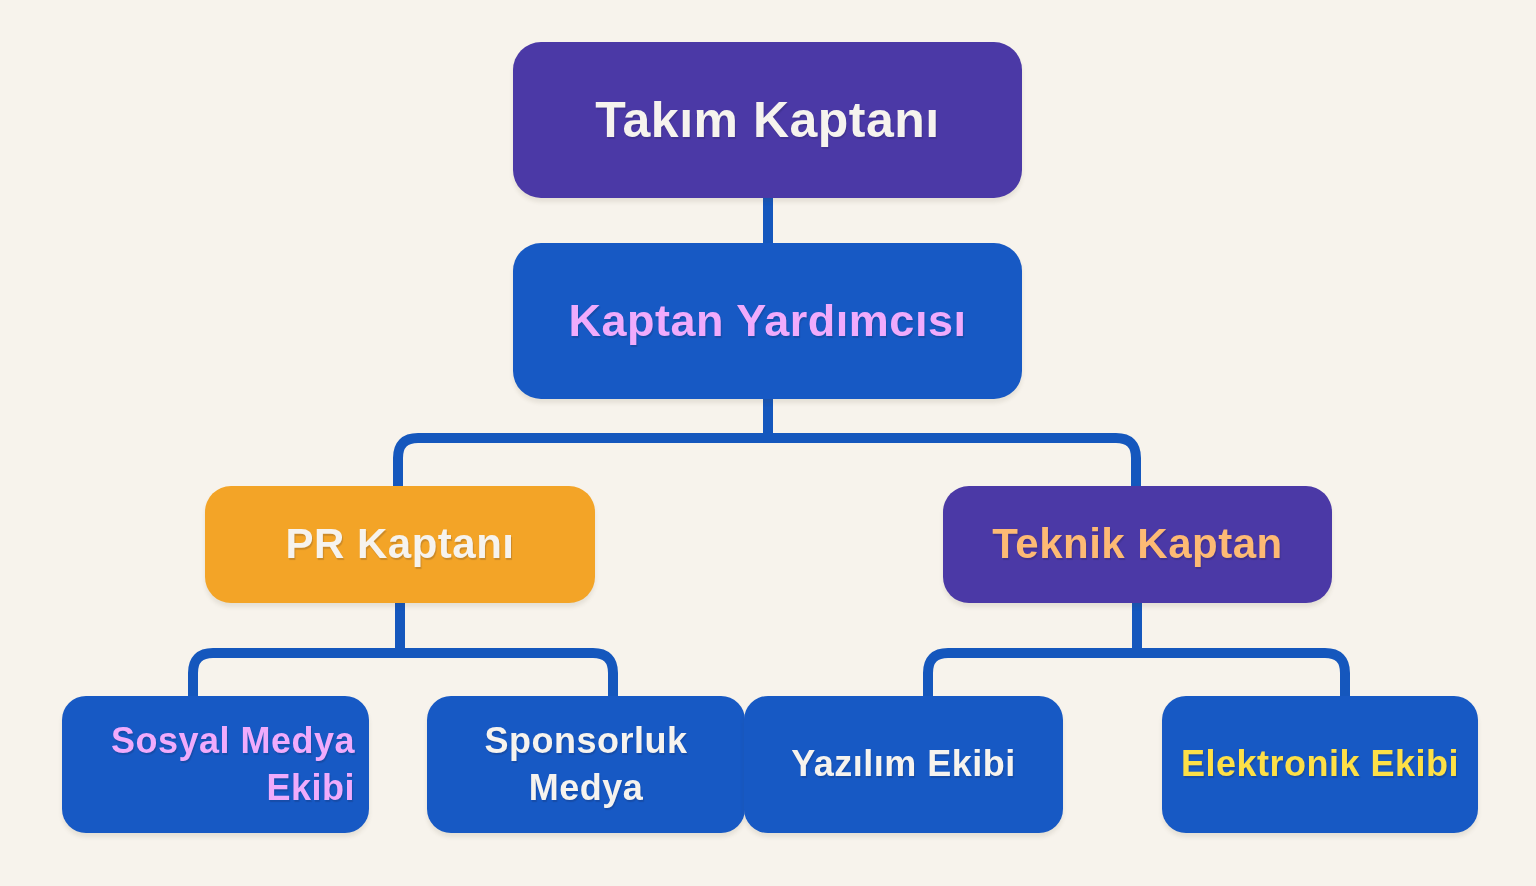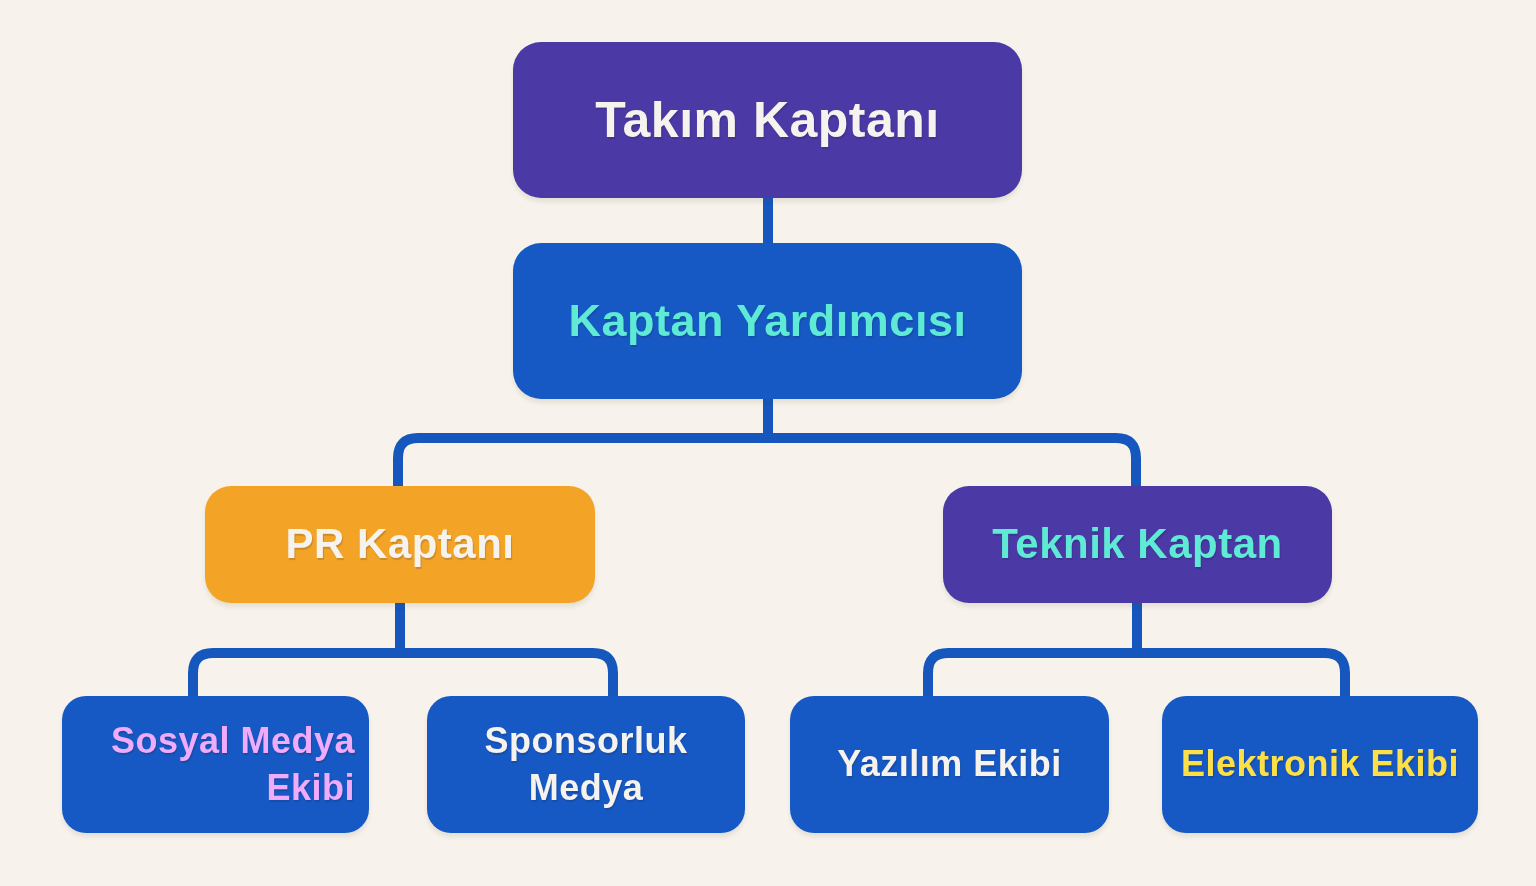--- a/index.html
+++ b/index.html
@@ -48,21 +48,21 @@
   .lvl2 { border-radius: 28px; font-size: 45px; }
   .lvl3 { border-radius: 26px; font-size: 42px; }
   .lvl4 { border-radius: 24px; font-size: 36px; }
 
   .node-root        { left: 513px;  top: 42px;  width: 509px; height: 156px; }
   .node-deputy      { left: 513px;  top: 243px; width: 509px; height: 156px; }
   .node-pr          { left: 205px;  top: 486px; width: 390px; height: 117px; }
   .node-tech        { left: 943px;  top: 486px; width: 389px; height: 117px; }
   .node-social      { left: 62px;   top: 696px; width: 307px; height: 137px; }
   .node-sponsor     { left: 427px;  top: 696px; width: 318px; height: 137px; }
-  .node-software    { left: 790px;  top: 696px; width: 319px; height: 137px; text-align: right; }
+  .node-software    { left: 744px;  top: 696px; width: 319px; height: 137px; text-align: right; }
   .node-electronics { left: 1162px; top: 696px; width: 316px; height: 137px; }
 </style>
 </head>
 <body style="background-color: rgb(247, 243, 236);">
 
 <div class="canvas">
 
   <svg class="connectors" width="1536" height="886" viewBox="0 0 1536 886" style="color: rgb(21, 87, 189);">
     <path d="M768 197 L768 244"></path>
     <path d="M768 398 L768 443"></path>
@@ -70,29 +70,29 @@
     <path d="M400 602 L400 655"></path>
     <path d="M193 697 L193 673 Q193 653 213 653 L593 653 Q613 653 613 673 L613 697"></path>
     <path d="M1137 602 L1137 655"></path>
     <path d="M928 697 L928 673 Q928 653 948 653 L1325 653 Q1345 653 1345 673 L1345 697"></path>
   </svg>
 
   <div class="node lvl1 node-root" style="background-color: rgb(75, 57, 166); color: rgb(246, 243, 238);">
     <span>Takım Kaptanı</span>
   </div>
 
-  <div class="node lvl2 node-deputy" style="background-color: rgb(23, 89, 196); color: #5eead4;">
+  <div class="node lvl2 node-deputy" style="background-color: rgb(23, 89, 196); color: #f0abfc;">
     <span>Kaptan Yardımcısı</span>
   </div>
 
   <div class="node lvl3 node-pr" style="background-color: rgb(243, 164, 39); color: rgb(246, 243, 238);">
     <span>PR Kaptanı</span>
   </div>
 
-  <div class="node lvl3 node-tech" style="background-color: rgb(75, 57, 166); color: #5eead4;">
+  <div class="node lvl3 node-tech" style="background-color: rgb(75, 57, 166); color: #fdba74;">
     <span>Teknik Kaptan</span>
   </div>
 
   <div class="node lvl4 node-social" style="background-color: rgb(23, 89, 196); color: #f0abfc; text-align: right;">
     <span>Sosyal Medya Ekibi</span>
   </div>
 
   <div class="node lvl4 node-sponsor" style="background-color: rgb(23, 89, 196); color: rgb(246, 243, 238);">
     <span>Sponsorluk Medya</span>
   </div>

